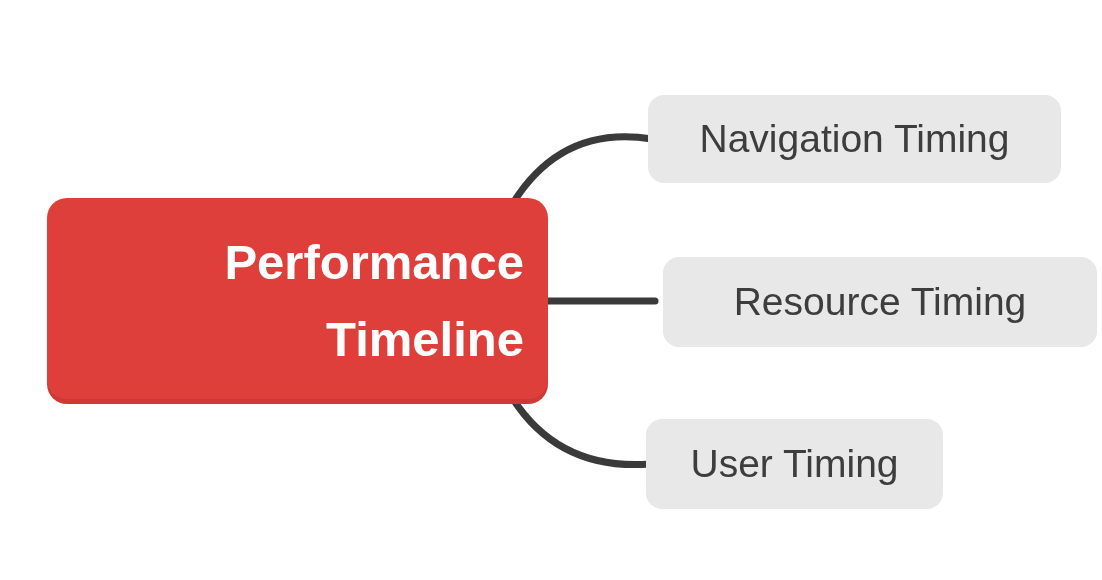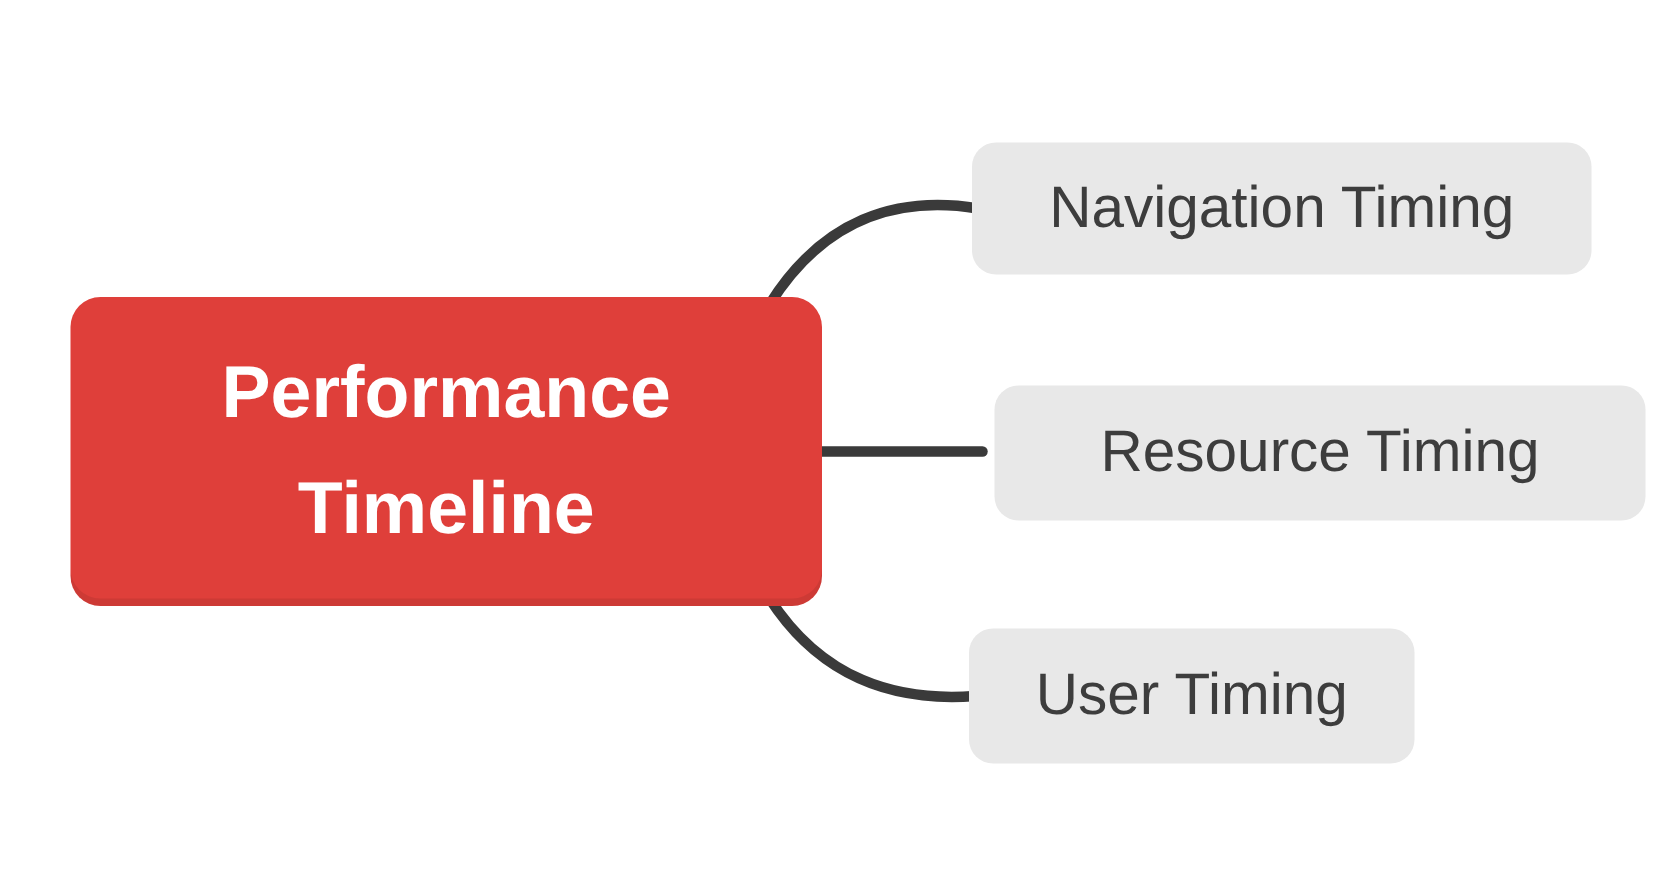--- a/index.html
+++ b/index.html
@@ -45,20 +45,21 @@
     left: 47px; top: 198px;
     width: 501px; height: 206px;
     background: var(--root-bg);
     border-radius: 20px;
     box-shadow: inset 0 -5px 0 rgba(0,0,0,0.08);
     color: var(--root-text);
     font-size: 49px;
     font-weight: bold;
     line-height: 77px;
     padding: 0 24px;
+    text-align: right;
   }
   .node-branch {
     background: var(--branch-bg);
     border-radius: 16px;
     color: var(--branch-text);
     font-size: 39px;
     font-weight: 500;
     padding: 12px 20px;
     white-space: nowrap;
   }

